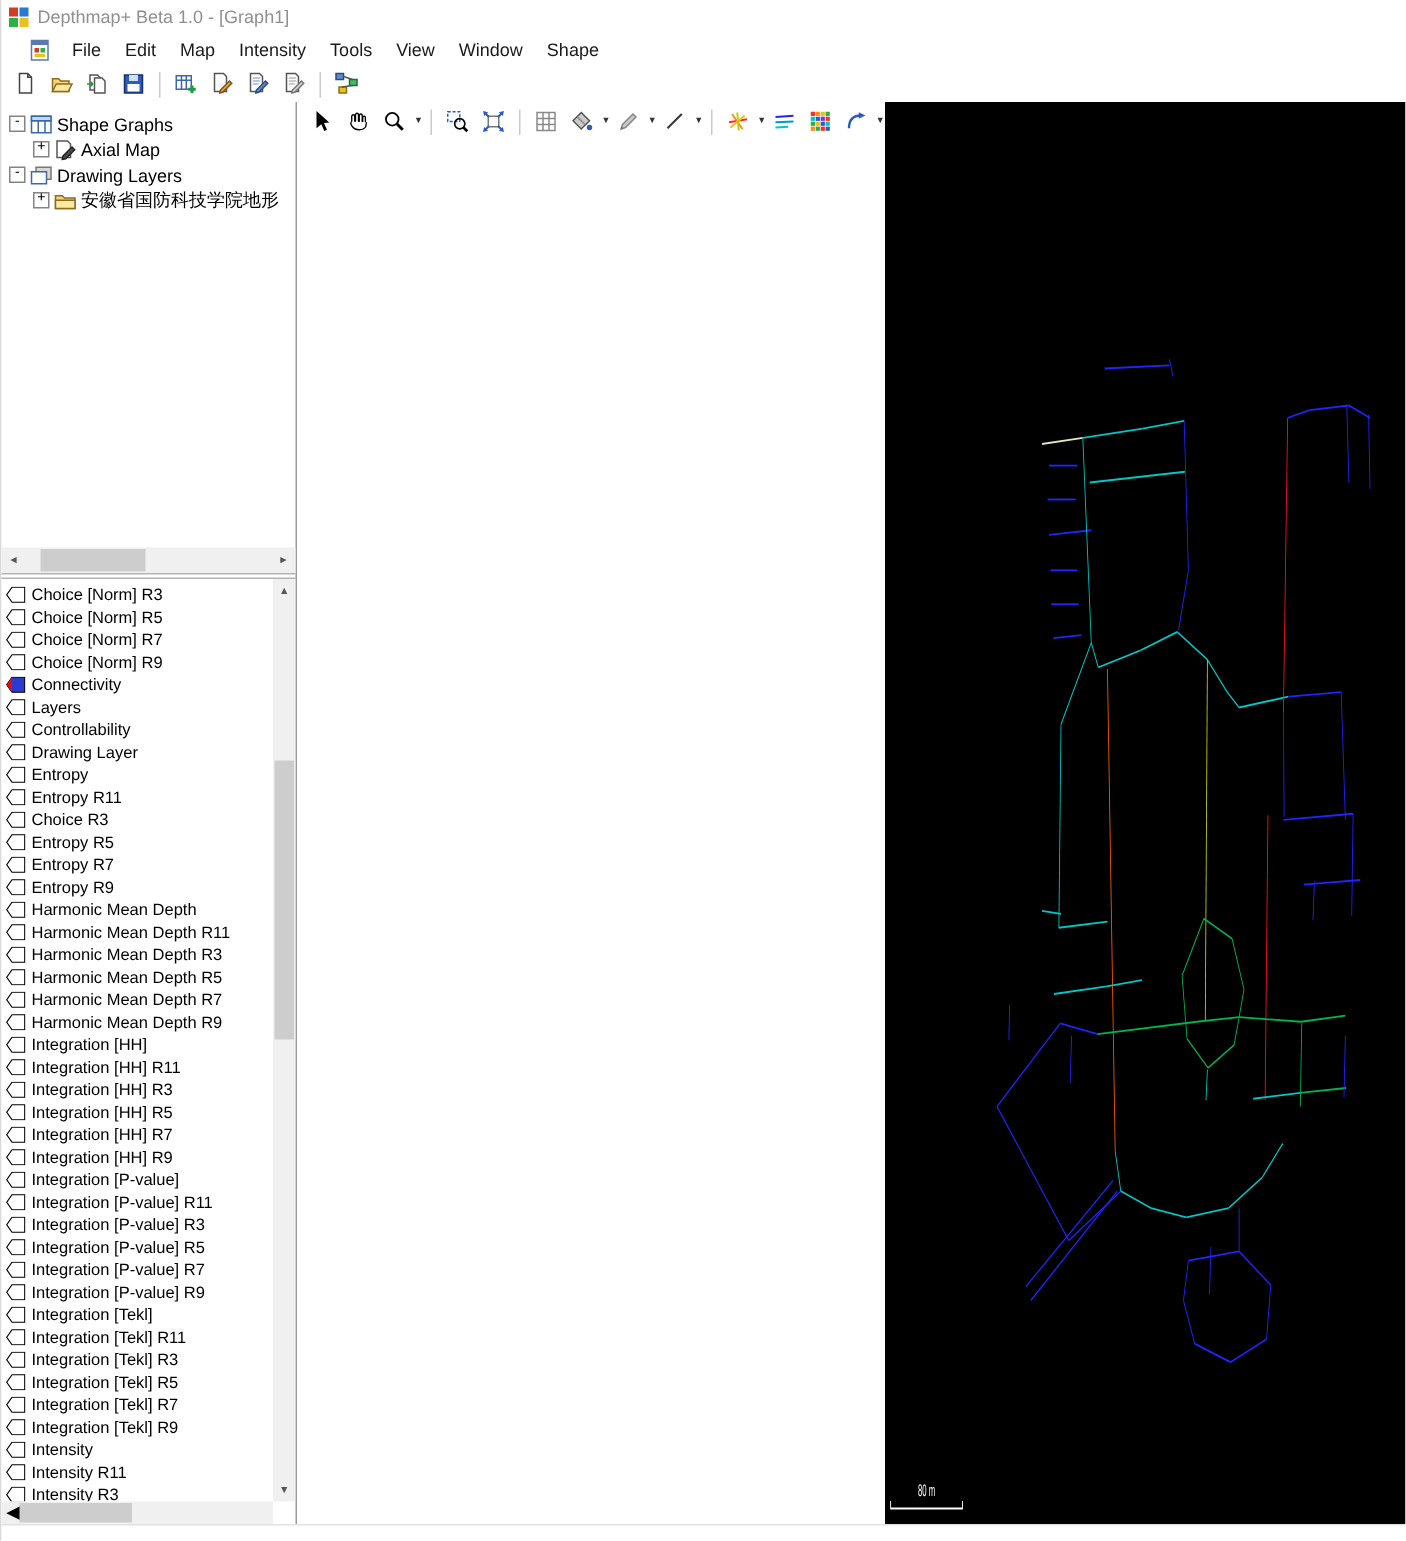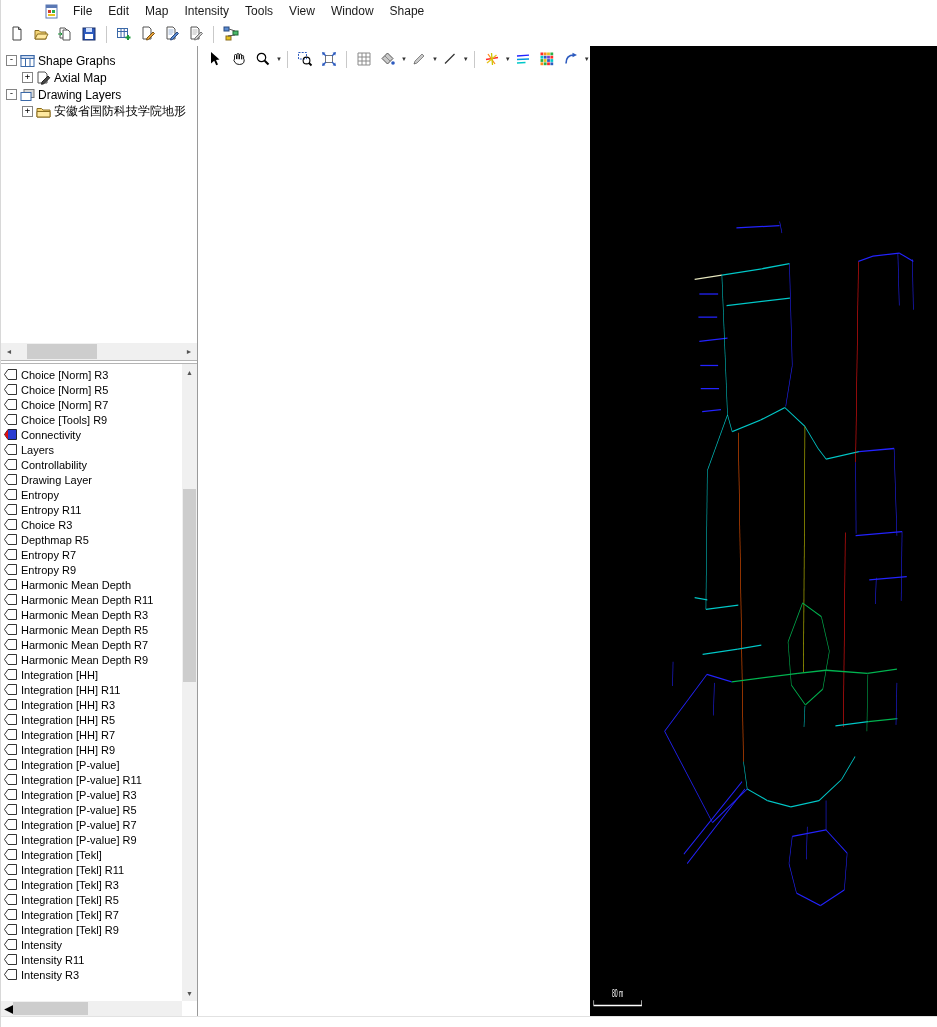--- a/index.html
+++ b/index.html
@@ -5,21 +5,21 @@
   html,body{margin:0;padding:0;background:#ffffff;}
   body{width:937px;height:1027px;font-family:"Liberation Sans","DejaVu Sans",sans-serif;overflow:hidden;}
   .window{width:937px;height:1027px;display:flex;flex-direction:column;background:#fff;border-left:1px solid #d8d8d8;box-sizing:border-box;}
 
   
   .titlebar{height:22px;display:flex;align-items:center;gap:5px;padding-left:4px;background:#fff;}
   .titlebar .title{font-size:12px;color:#8f8f8f;}
   .app-icon{width:15px;height:15px;display:inline-block;}
 
   
-  .menubar{height:22px;display:flex;align-items:center;background:#fff;padding-left:18px;margin-left:25px;}
+  .menubar{height:22px;display:flex;align-items:center;background:#fff;padding-left:18px;}
   .menubar .doc-icon{width:15px;height:15px;margin-right:6px;}
   .menu-item{font-size:12px;color:#1a1a1a;padding:2px 8px;cursor:default;}
 
   
   .toolbar{height:24px;display:flex;align-items:center;background:#fff;padding-left:4px;}
   .tb-btn{width:22px;height:22px;border:none;background:transparent;display:flex;align-items:center;justify-content:center;padding:0;margin:0 1px;position:relative;}
   .tb-btn svg{display:block;}
   .tb-sep{width:1px;height:17px;background:#c9c9c9;margin:0 5px;}
   .dd{font-size:6px;color:#333;margin-left:1px;}
   .tb-group{display:flex;align-items:center;}
@@ -58,20 +58,31 @@
   .canvas svg{position:absolute;inset:0;width:100%;height:100%;}
 
   
   .statusbar{height:10px;background:#fff;border-top:1px solid #e2e2e2;}
 </style>
 </head>
 <body>
 
 <div class="window">
 
+  <div class="titlebar">
+    <span class="app-icon">
+      <svg width="15" height="15" viewBox="0 0 15 15">
+        <rect x="1" y="1" width="6" height="6" fill="#d23b2a"></rect>
+        <rect x="8" y="1" width="6" height="6" fill="#2a7ad2"></rect>
+        <rect x="1" y="8" width="6" height="6" fill="#2ab049"></rect>
+        <rect x="8" y="8" width="6" height="6" fill="#e8c31d"></rect>
+      </svg>
+    </span>
+    <span class="title">Depthmap+ Beta 1.0 - [Graph1]</span>
+  </div>
 
   <div class="menubar">
     <span class="doc-icon">
       <svg width="15" height="15" viewBox="0 0 15 15">
         <rect x="2" y="1" width="11" height="13" fill="#fff" stroke="#5a78b4"></rect>
         <rect x="2" y="1" width="11" height="3" fill="#5a78b4"></rect>
         <rect x="4" y="6" width="3" height="3" fill="#d23b2a"></rect>
         <rect x="8" y="6" width="3" height="3" fill="#2ab049"></rect>
         <rect x="4" y="10" width="7" height="2" fill="#e8c31d"></rect>
       </svg>
@@ -238,21 +249,21 @@
             <div class="list-row">
               <span class="list-icon"><svg width="13" height="11" viewBox="0 0 13 11">
                   <polygon points="12.5,0.5 4,0.5 0.5,5.5 4,10.5 12.5,10.5" fill="#fff" stroke="#000" stroke-width="0.8"></polygon>
                 </svg></span>
               <span>Choice [Norm] R7</span>
             </div>
             <div class="list-row">
               <span class="list-icon"><svg width="13" height="11" viewBox="0 0 13 11">
                   <polygon points="12.5,0.5 4,0.5 0.5,5.5 4,10.5 12.5,10.5" fill="#fff" stroke="#000" stroke-width="0.8"></polygon>
                 </svg></span>
-              <span>Choice [Tools] R9</span>
+              <span>Choice [Norm] R9</span>
             </div>
             <div class="list-row">
               <span class="list-icon"><svg width="13" height="11" viewBox="0 0 13 11">
                   <polygon points="12.5,0.5 4,0.5 0.5,5.5 4,10.5 12.5,10.5" fill="#2a3bd0" stroke="#000" stroke-width="0.8"></polygon>
                   <polygon points="4,0.5 0.5,5.5 4,10.5" fill="#e01010"></polygon>
                 </svg></span>
               <span>Connectivity</span>
             </div>
             <div class="list-row">
               <span class="list-icon"><svg width="13" height="11" viewBox="0 0 13 11">
@@ -287,21 +298,21 @@
             <div class="list-row">
               <span class="list-icon"><svg width="13" height="11" viewBox="0 0 13 11">
                   <polygon points="12.5,0.5 4,0.5 0.5,5.5 4,10.5 12.5,10.5" fill="#fff" stroke="#000" stroke-width="0.8"></polygon>
                 </svg></span>
               <span>Choice R3</span>
             </div>
             <div class="list-row">
               <span class="list-icon"><svg width="13" height="11" viewBox="0 0 13 11">
                   <polygon points="12.5,0.5 4,0.5 0.5,5.5 4,10.5 12.5,10.5" fill="#fff" stroke="#000" stroke-width="0.8"></polygon>
                 </svg></span>
-              <span>Depthmap R5</span>
+              <span>Entropy R5</span>
             </div>
             <div class="list-row">
               <span class="list-icon"><svg width="13" height="11" viewBox="0 0 13 11">
                   <polygon points="12.5,0.5 4,0.5 0.5,5.5 4,10.5 12.5,10.5" fill="#fff" stroke="#000" stroke-width="0.8"></polygon>
                 </svg></span>
               <span>Entropy R7</span>
             </div>
             <div class="list-row">
               <span class="list-icon"><svg width="13" height="11" viewBox="0 0 13 11">
                   <polygon points="12.5,0.5 4,0.5 0.5,5.5 4,10.5 12.5,10.5" fill="#fff" stroke="#000" stroke-width="0.8"></polygon>

